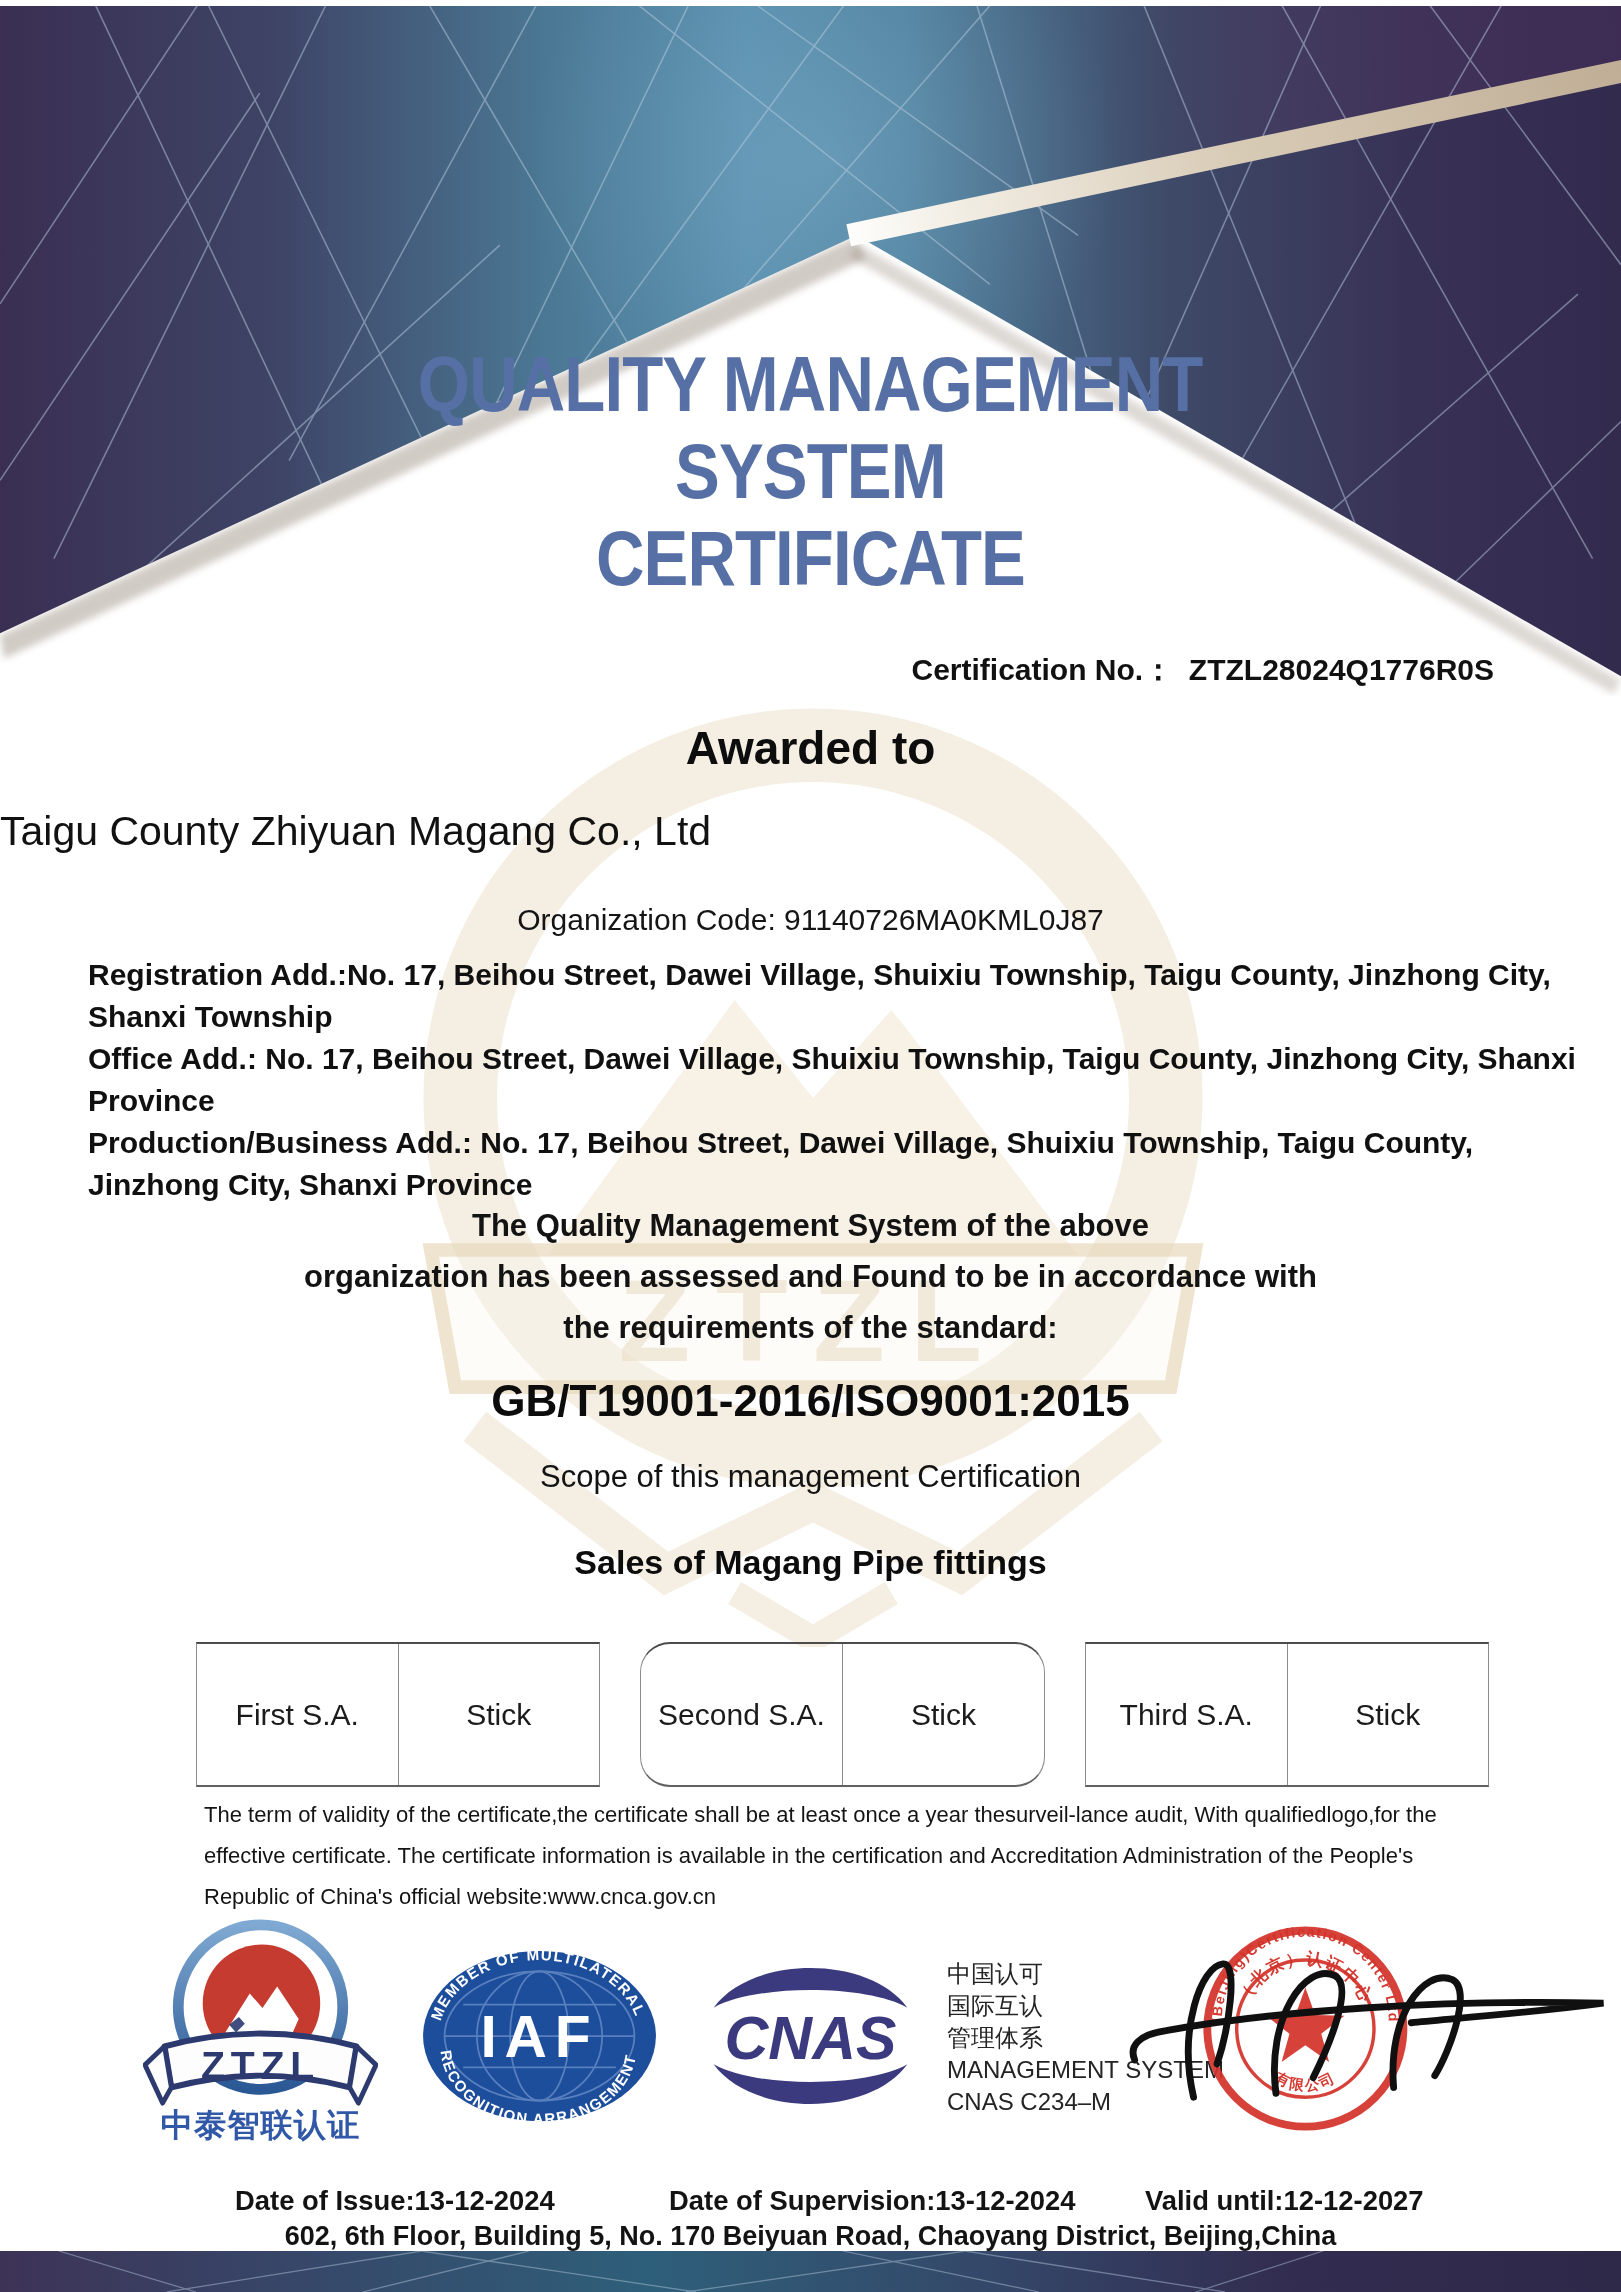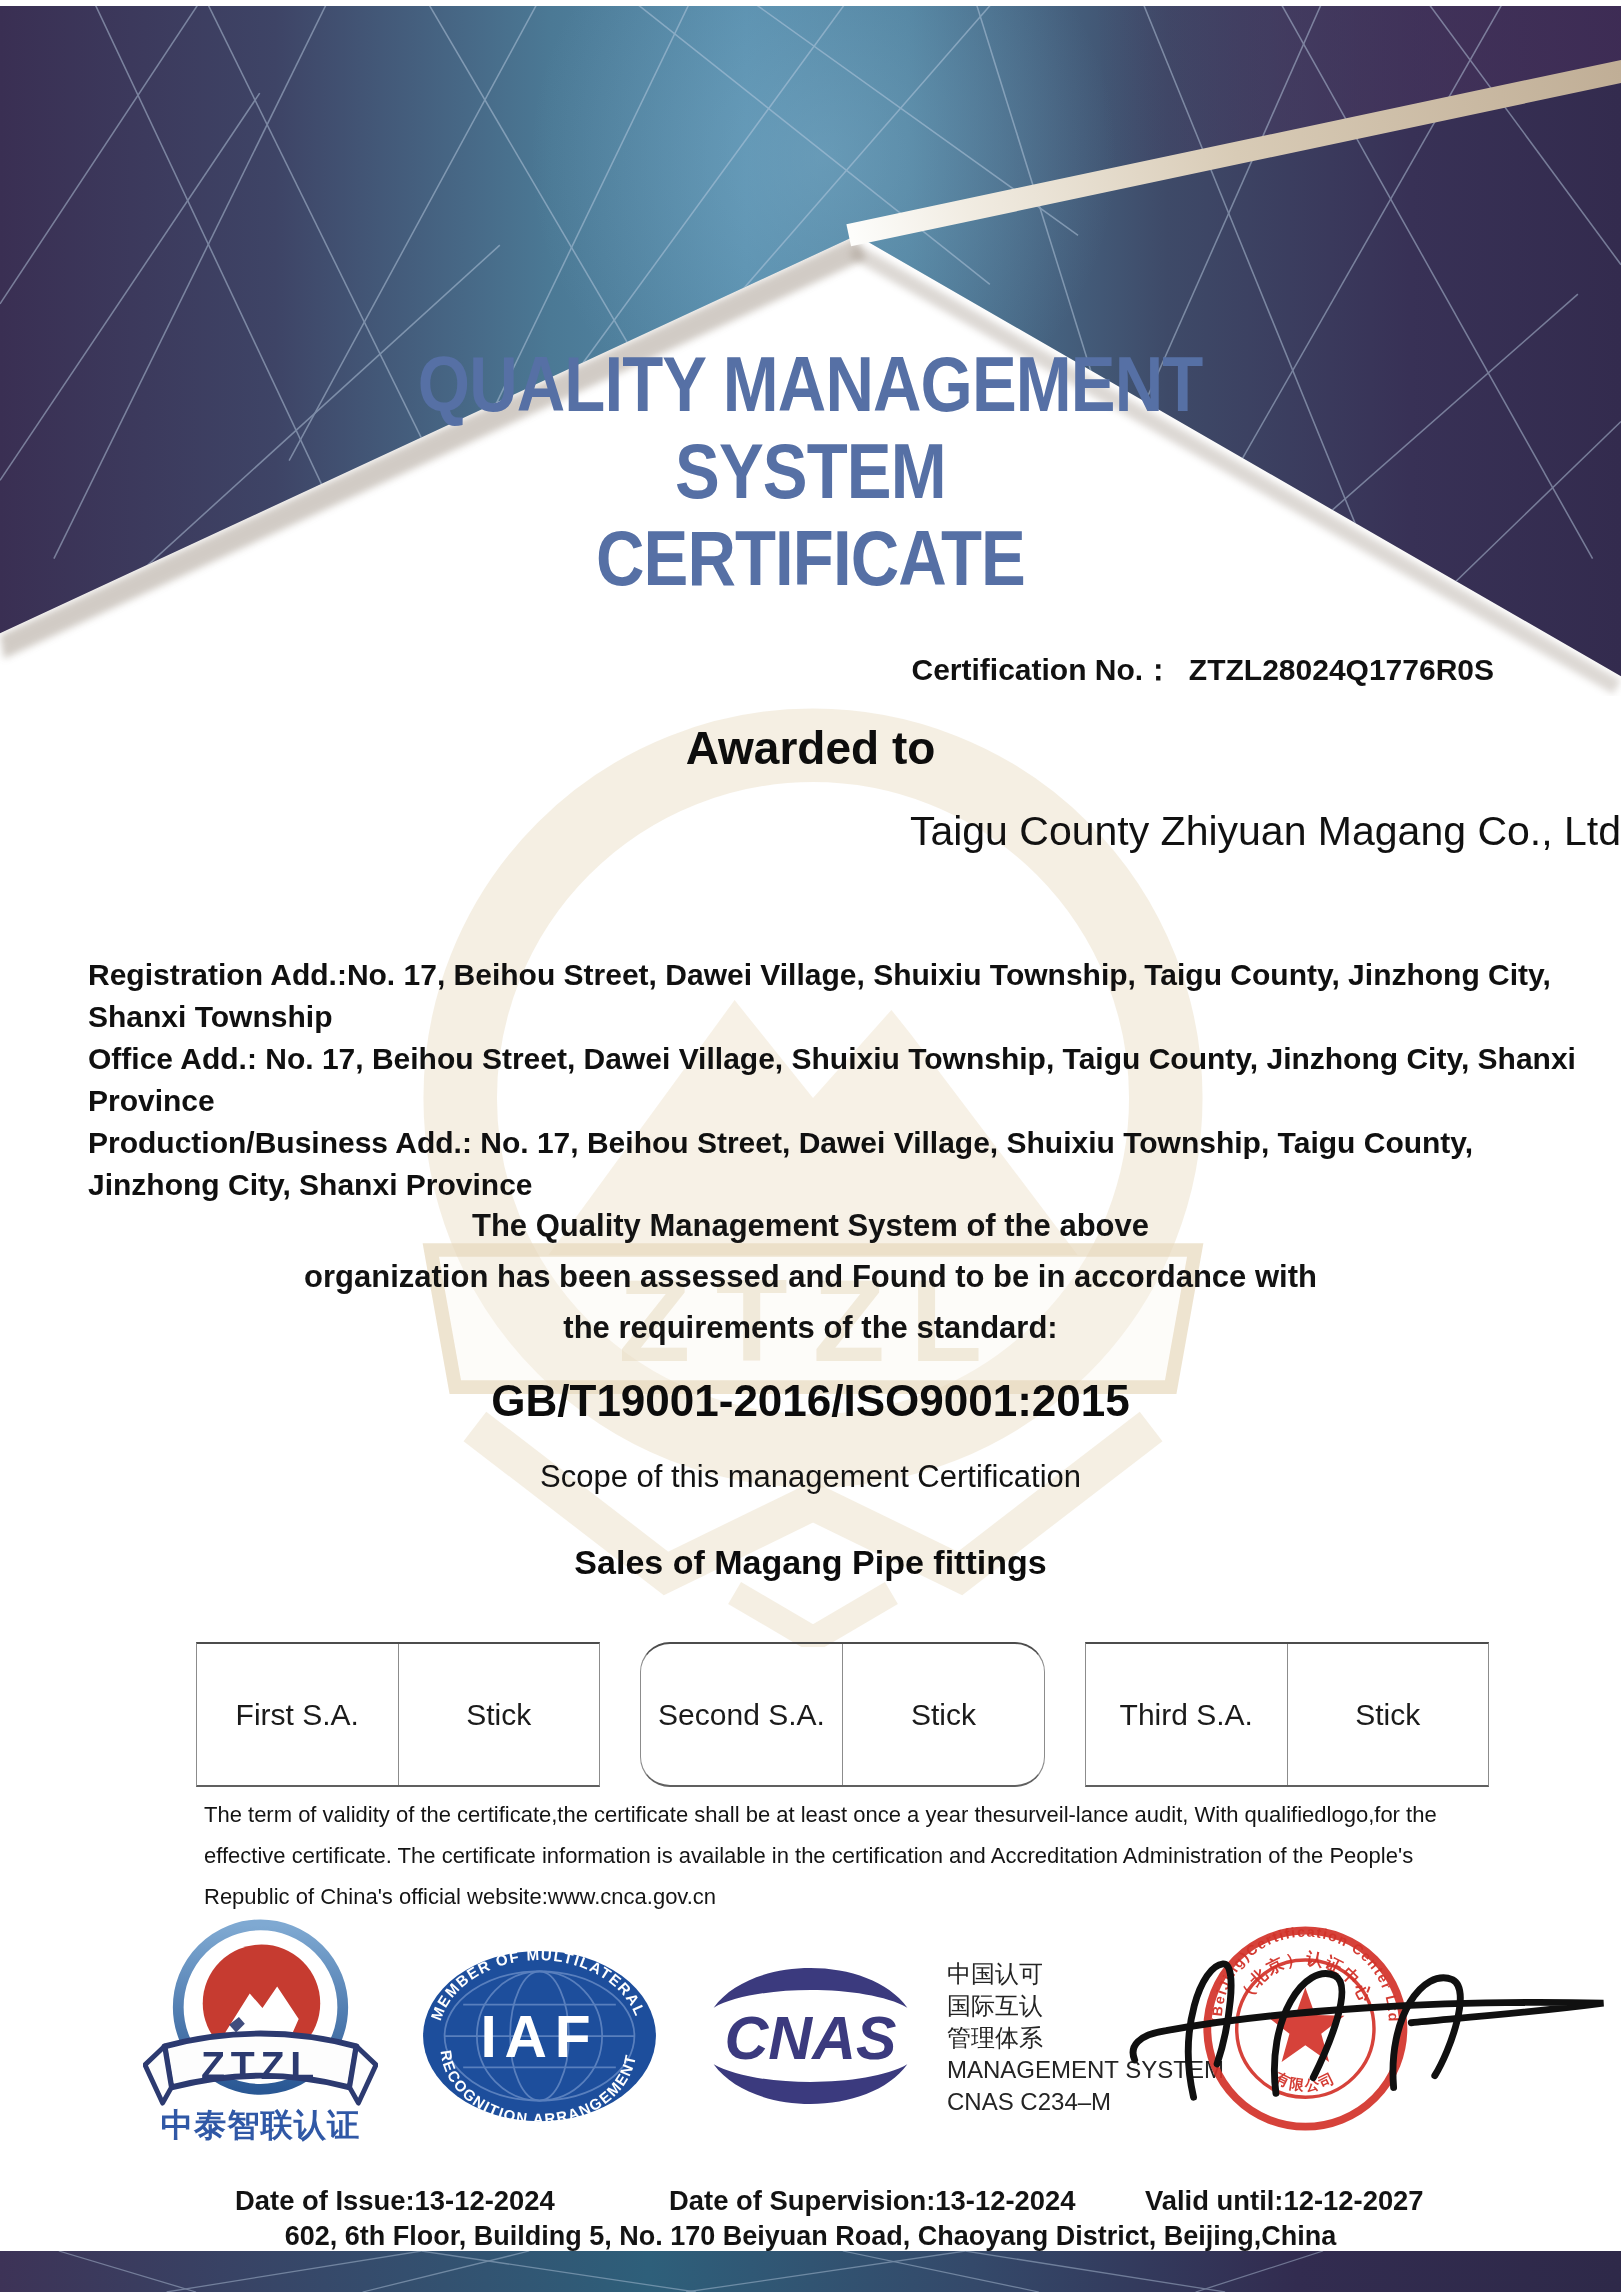--- a/index.html
+++ b/index.html
@@ -15,21 +15,21 @@
 
   
   .title{top:341px;left:0;width:100%;text-align:center;z-index:2;
          color:#5670a5;font-weight:700;font-size:78px;line-height:87px;letter-spacing:-1px;}
   .t-line{display:inline-block;transform:scaleX(.86);transform-origin:50% 50%;white-space:nowrap;}
 
   .certno{top:650px;right:127px;font-size:30px;font-weight:700;color:#111;z-index:2;}
   .certno .val{margin-left:15.7px;font-weight:700;}
 
   .awarded{top:721px;left:0;width:100%;text-align:center;font-size:46px;font-weight:700;color:#0d0d0d;z-index:2;}
-  .company{top:808px;left:0;width:100%;text-align:right;font-size:41px;font-weight:500;color:#111;z-index:2;}
+  .company{top:808px;left:0;width:100%;text-align:left;font-size:41px;font-weight:500;color:#111;z-index:2;}
   .orgcode{top:903px;left:0;width:100%;text-align:center;font-size:30px;font-weight:500;color:#151515;z-index:2;}
 
   .addresses{top:954px;left:88px;width:1509px;font-size:30px;font-weight:600;line-height:42px;color:#101010;z-index:2;}
 
   .assess{left:0;width:100%;text-align:center;font-size:31px;font-weight:700;color:#131313;z-index:2;}
   .a1{top:1208px;} .a2{top:1259px;} .a3{top:1310px;}
   .standard{top:1376px;left:0;width:100%;text-align:center;font-size:44px;font-weight:700;color:#0c0c0c;z-index:2;}
   .scopeh{top:1459px;left:0;width:100%;text-align:center;font-size:31px;font-weight:500;color:#131313;z-index:2;}
   .scopev{top:1543px;left:0;width:100%;text-align:center;font-size:34px;font-weight:700;color:#0c0c0c;z-index:2;}
 
@@ -137,20 +137,21 @@
     <div><span class="t-line">SYSTEM</span></div>
     <div><span class="t-line">CERTIFICATE</span></div>
   </div>
 
   <div class="abs certno">
     <span>Certification No.：</span><span class="val">ZTZL28024Q1776R0S</span>
   </div>
 
   <div class="abs awarded">Awarded to</div>
   <div class="abs company">Taigu County Zhiyuan Magang Co., Ltd</div>
+  <div class="abs orgcode">Organization Code: 91140726MA0KML0J87</div>
 
   <div class="abs addresses">
     <div>Registration Add.:No. 17, Beihou Street, Dawei Village, Shuixiu Township, Taigu County, Jinzhong City, Shanxi Township</div>
     <div>Office Add.: No. 17, Beihou Street, Dawei Village, Shuixiu Township, Taigu County, Jinzhong City, Shanxi Province</div>
     <div>Production/Business Add.: No. 17, Beihou Street, Dawei Village, Shuixiu Township, Taigu County, Jinzhong City, Shanxi Province</div>
   </div>
 
   <div class="abs assess a1">The Quality Management System of the above</div>
   <div class="abs assess a2">organization has been assessed and Found to be in accordance with</div>
   <div class="abs assess a3">the requirements of the standard:</div>

